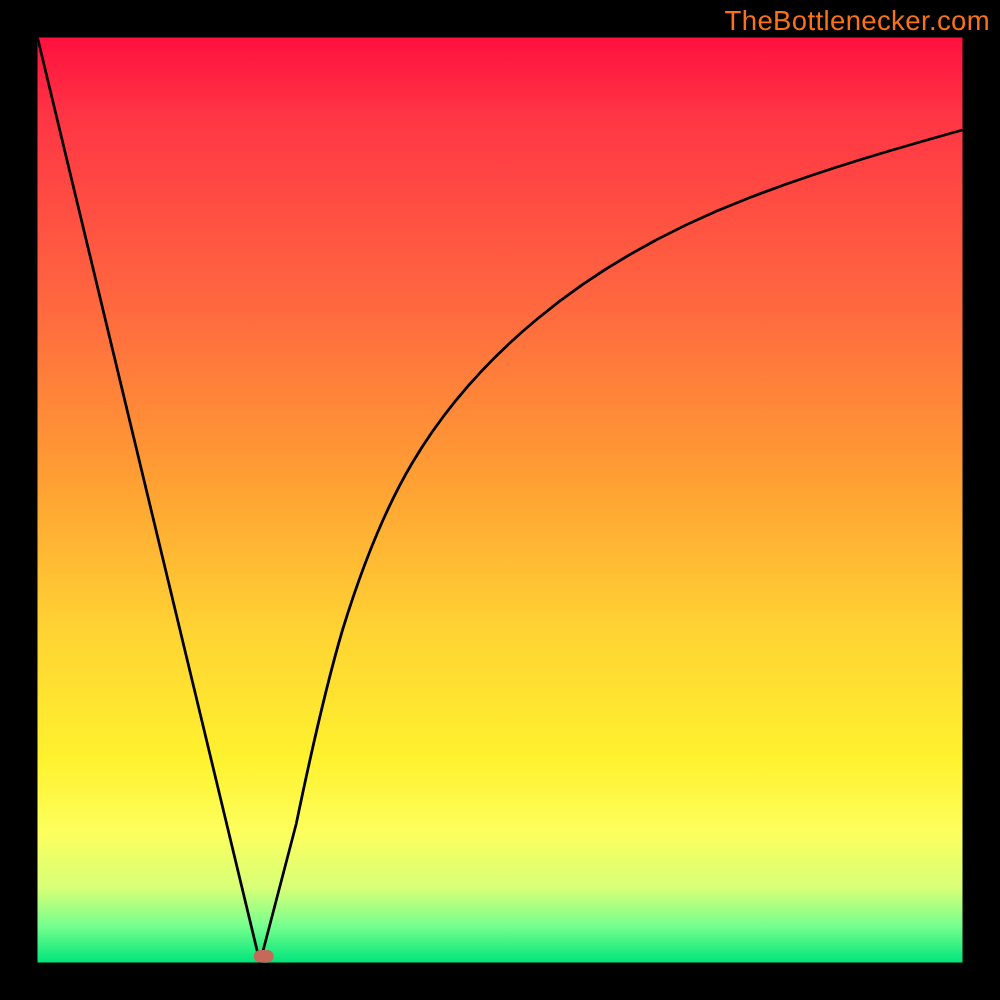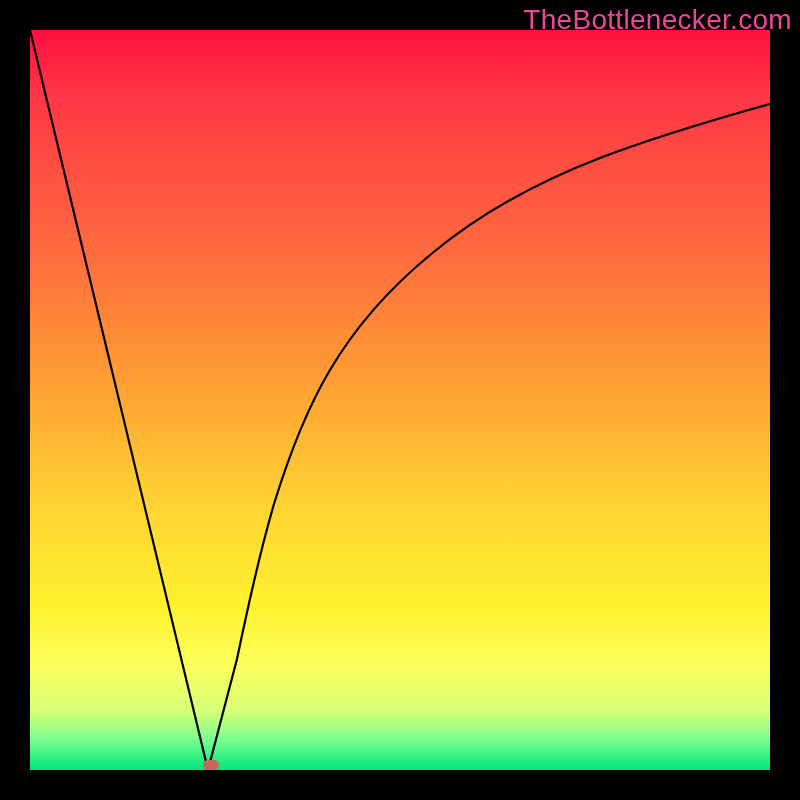--- a/index.html
+++ b/index.html
@@ -13,22 +13,22 @@
   .frame {
     position: relative;
     width: 800px;
     height: 800px;
     background: #000;
   }
   .watermark {
     position: absolute;
     top: 4px;
     right: 8px;
-    color: #ec4899;
-    font-size: 28px;
+    color: #f97316;
+    font-size: 22px;
     letter-spacing: 0.3px;
     font-weight: 400;
     z-index: 50;
     margin-left: 44px;
   }
   .plot {
     position: absolute;
     left: 30px;
     top: 30px;
     width: 740px;

